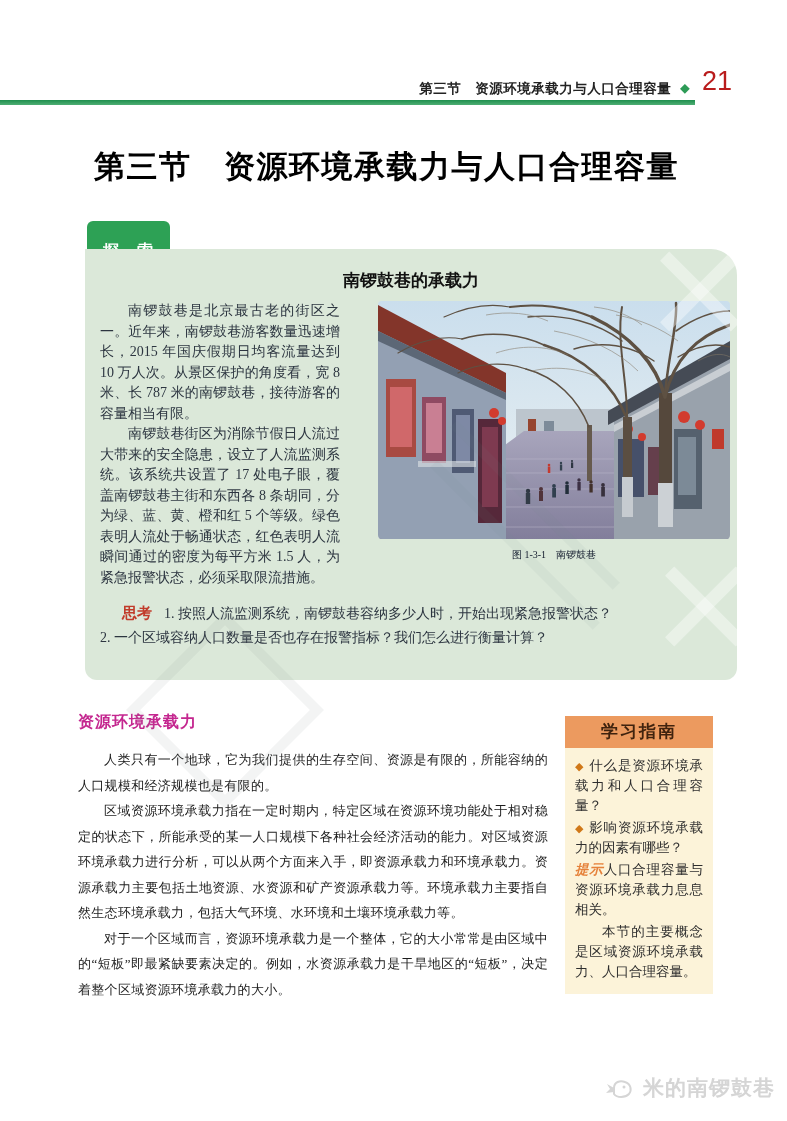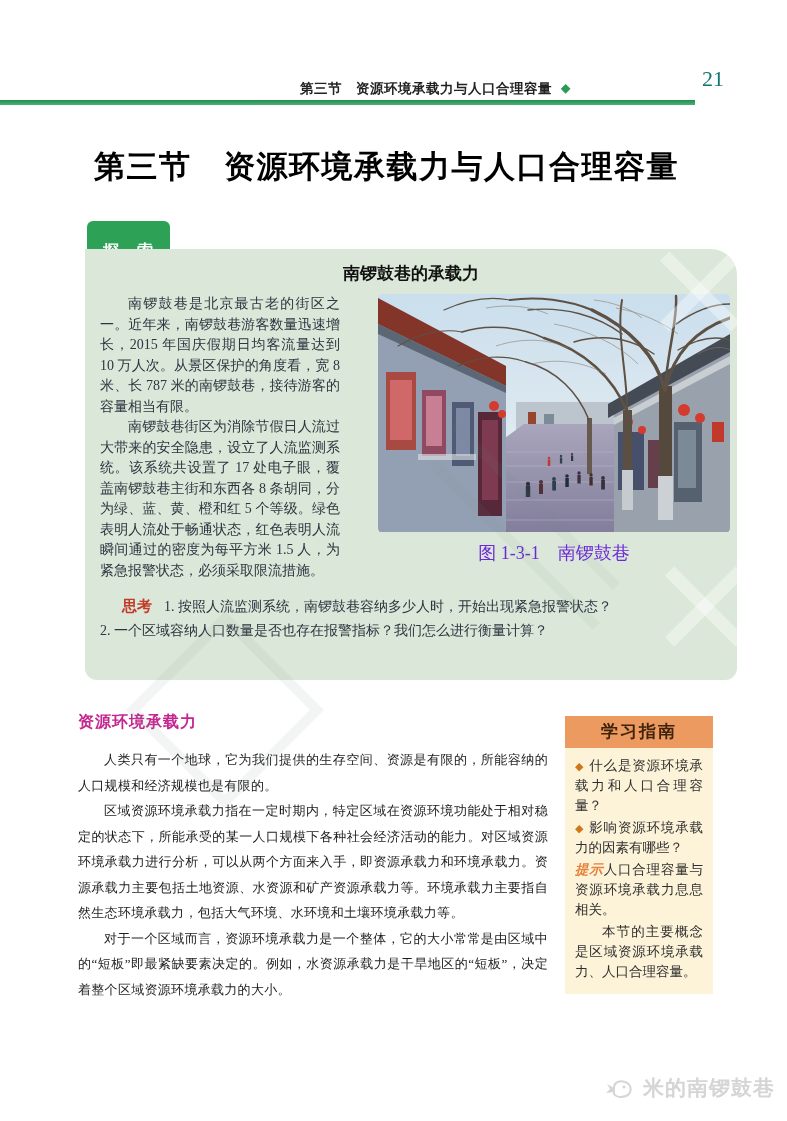--- a/index.html
+++ b/index.html
@@ -1,49 +1,49 @@
 <!DOCTYPE html>
 <html><head>
 <meta charset="utf-8">
 <style>
   html,body{margin:0;padding:0;background:#ffffff;}
   .page{position:relative;width:787px;height:1121px;background:#fff;overflow:hidden;
         font-family:"Liberation Serif",serif;color:#1a1a1a;}
 
   
-  .running-head{position:absolute;top:80px;left:300px;width:390px;text-align:left;
+  .running-head{position:absolute;top:80px;left:300px;width:390px;text-align:right;
     font-family:"Liberation Sans",sans-serif;font-weight:bold;font-size:13.5px;color:#222;
     letter-spacing:0.5px;white-space:nowrap;}
   .rh-diamond{color:#2d9b57;font-size:12px;margin-left:9px;vertical-align:1px;}
-  .page-number{position:absolute;top:66px;left:702px;font-family:Liberation Serif, serif;
-    font-size:22px;color:#0f766e;}
+  .page-number{position:absolute;top:66px;left:702px;font-family:Liberation Sans, sans-serif;
+    font-size:27px;color:#b91c1c;}
   .green-rule{position:absolute;top:100px;left:0;width:695px;height:5px;
     background:linear-gradient(#1f8f4e,#4fae74);}
 
   
   .chapter-title{position:absolute;top:146px;left:94px;margin:0;
     font-family:"Liberation Sans",sans-serif;font-weight:bold;font-size:31px;color:#000;
     letter-spacing:1.5px;white-space:nowrap;}
 
   
   .explore-tab{position:absolute;top:221px;left:87px;height:28px;line-height:28px;
     padding:16px 16px;background:#2da155;color:#fff;font-family:"Liberation Sans",sans-serif;
     font-weight:bold;font-size:16px;border-radius:6px 6px 0 0;letter-spacing:1px;}
   .explore-box{position:absolute;top:249px;left:85px;width:652px;height:431px;
     background:#dbe8d9;border-radius:0 26px 12px 12px;box-sizing:border-box;}
-  .explore-title{margin:0;padding-top:13px;text-align:center;
+  .explore-title{margin:0;padding-top:20px;text-align:center;
     font-family:"Liberation Sans",sans-serif;font-weight:bold;font-size:17px;color:#111;}
   .explore-row{display:flex;padding:9px 12px 0 15px;gap:28px;}
   .explore-text{width:240px;flex:none;font-size:14px;line-height:20.5px;color:#2c3540;
     text-align:justify;}
   .explore-text p{margin:0;text-indent:2em;}
   .explore-figure{flex:1;margin:0;padding-left:10px;}
   .photo-frame{width:352px;height:238px;border-radius:4px;overflow:hidden;display:block;}
   .photo-frame svg{display:block;width:100%;height:100%;}
-  .figure-caption{text-align:center;font-size:18px;color:#6d28d9;margin-top:9px;
+  .figure-caption{text-align:center;font-size:10px;color:#0f172a;margin-top:9px;
     font-family:"Liberation Serif",serif;}
   .think{margin:13px 26px 12px 15px;font-size:14px;line-height:24px;color:#2c3540;
     text-indent:22px;text-align:justify;}
   .think-label{font-family:"Liberation Sans",sans-serif;font-weight:bold;color:#c13b2a;
     font-size:15px;margin-right:12px;}
 
   
   .main-col{position:absolute;top:712px;left:78px;width:470px;}
   .section-heading{margin:0 0 14px 0;font-family:"Liberation Sans",sans-serif;
     font-weight:bold;font-size:16px;color:#c4268f;letter-spacing:1px;}

